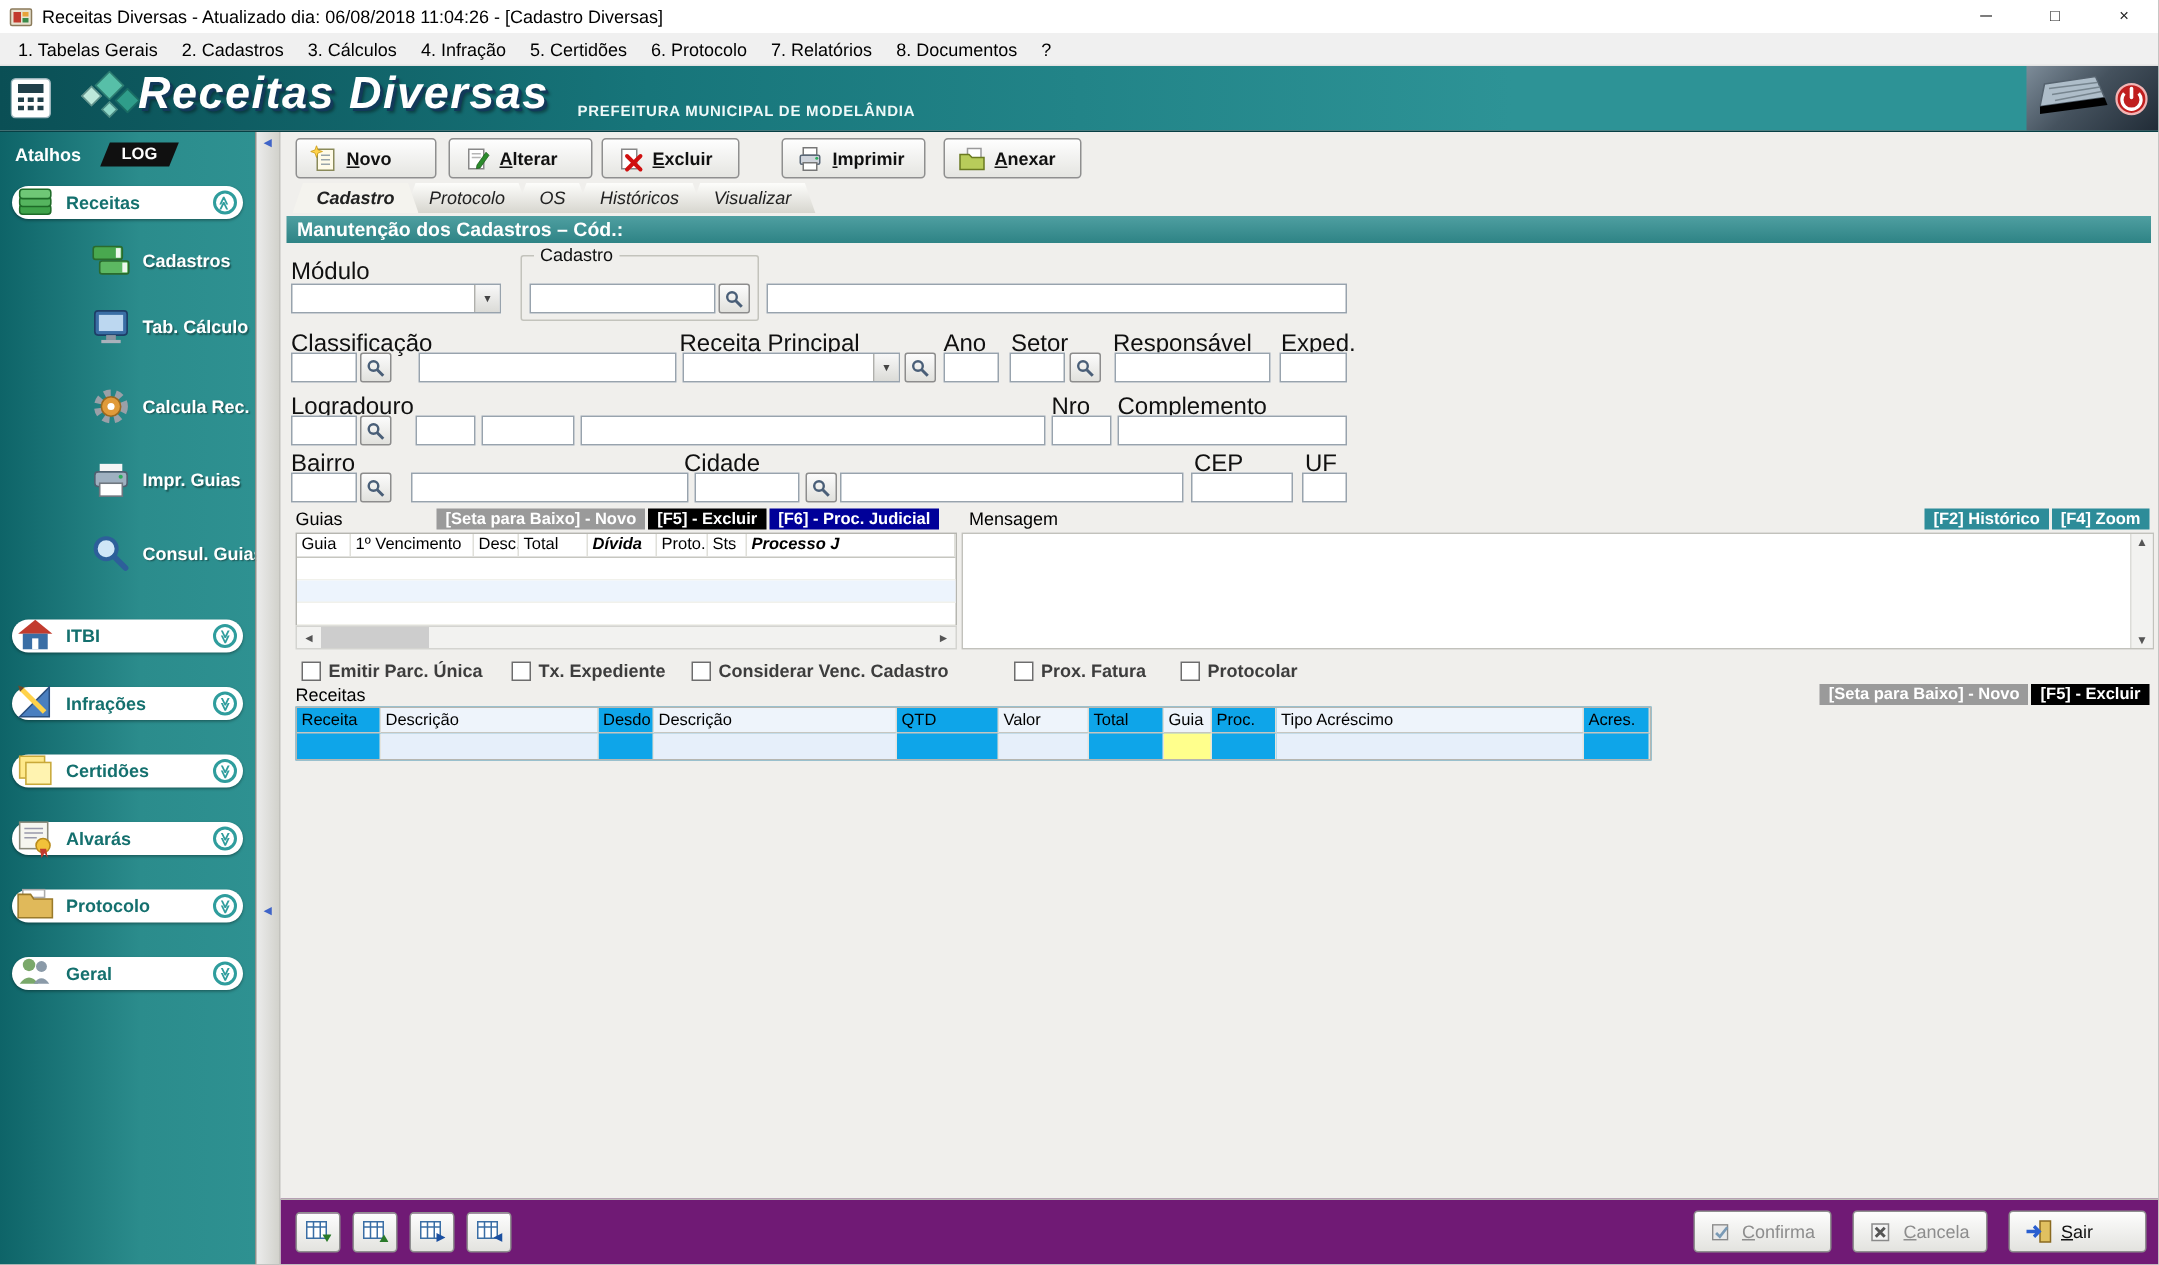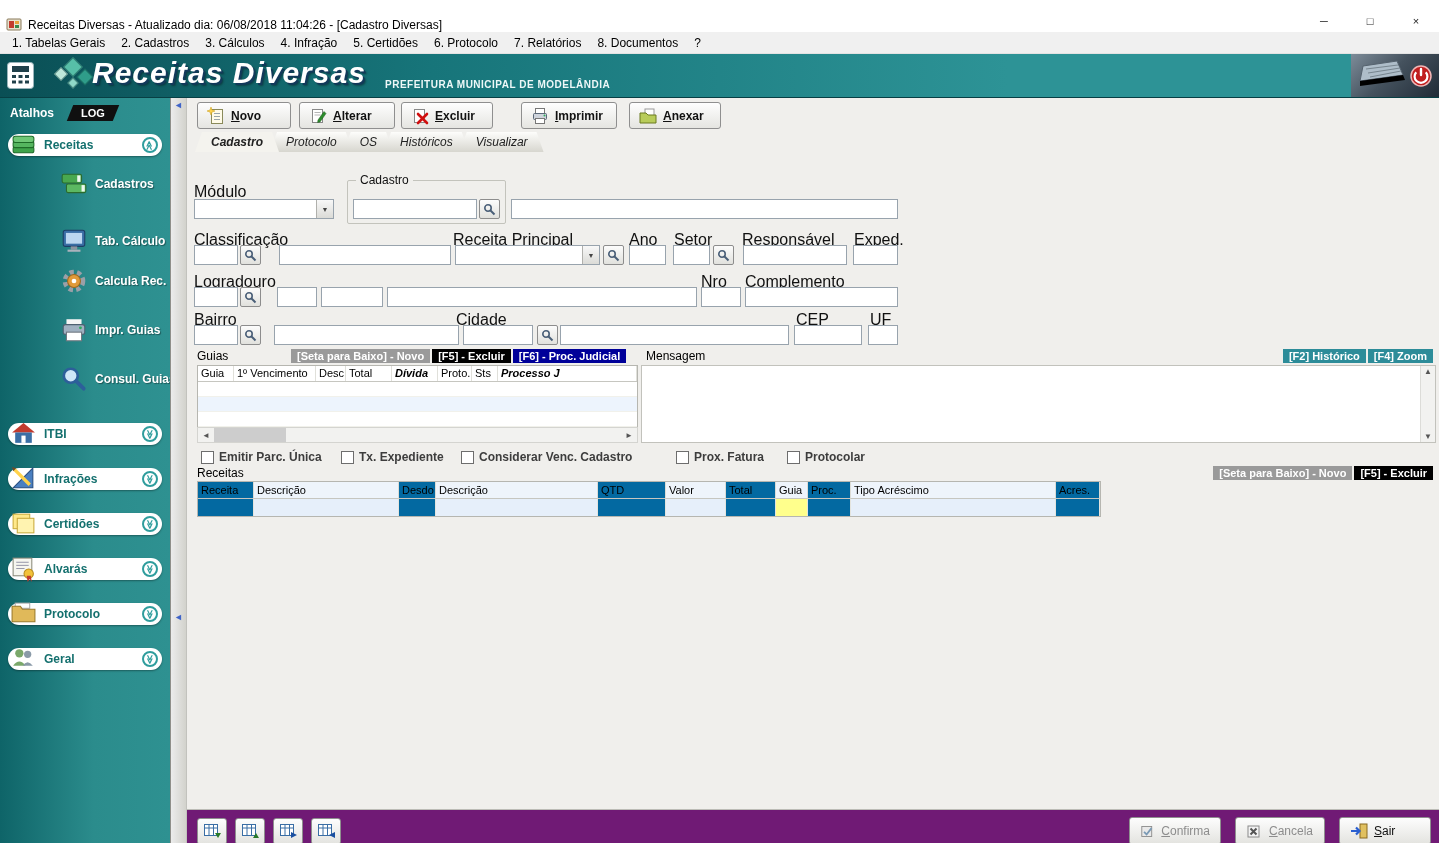--- a/index.html
+++ b/index.html
@@ -3,21 +3,21 @@
 <meta charset="utf-8">
 <style>
 *{box-sizing:border-box;margin:0;padding:0}
 html,body{background:#9a9a9a}
 body{font-family:"Liberation Sans",sans-serif}
 button{font-family:inherit;cursor:default}
 input{font-family:inherit;font-size:12px;outline:none}
 .window{position:relative;width:1439px;height:843px;background:#f0efec;overflow:hidden}
 
 
-.titlebar{height:32px;background:#fff;display:flex;align-items:flex-end;font-size:12px;color:#000}
+.titlebar{height:22px;background:#fff;display:flex;align-items:center;font-size:12px;color:#000}
 .app-icon16{width:16px;height:16px;margin:0 6px;flex:0 0 auto}
 .title-text{white-space:nowrap}
 .win-controls{margin-left:auto;display:flex;height:22px}
 .win-btn{width:46px;text-align:center;line-height:22px;font-size:11px;color:#222}
 
 
 .menubar{height:22px;background:#f0f0f0;border-bottom:1px solid #e3e3e3;display:flex;align-items:center;font-size:12px;padding-left:4px}
 .menu-item{padding:4px 8px;line-height:22px;white-space:nowrap}
 
 
@@ -101,21 +101,21 @@
 .memo{position:absolute;background:#fff;border:1px solid #c2c2bc;display:flex}
 .memo-area{flex:1}
 .vscroll{width:15px;background:#f2f2f0;border-left:1px solid #dcdcd8;display:flex;flex-direction:column;justify-content:space-between;align-items:center;padding:1px 0;font-size:8px;color:#555}
 
 
 .chk-item{position:absolute;display:flex;align-items:center;gap:5px;height:14px}
 .chk-box{width:13px;height:13px;background:#fff;border:1px solid #6d6d6d;flex:0 0 auto}
 .chk-label{font-size:12px;font-weight:bold;color:#3d3d3d;white-space:nowrap}
 
 
-.rgrid{position:absolute;background:#0369a1;border:1px solid #b6b6b0}
+.rgrid{position:absolute;background:#0ea5e9;border:1px solid #b6b6b0}
 .rrow{display:flex}
 .hcell{font-size:11px;line-height:17px;height:17px;padding-left:3px;border-right:1px solid #dcdcd6;border-bottom:1px solid #c6c6c0;white-space:nowrap;overflow:hidden}
 .dcell{height:17px;border-right:1px solid #e4e4de}
 .tint{background:#eef4fb}
 .d-blue{background:#e6effa}
 .d-yellow{background:#ffff8c}
 .rc0{width:56px}.rc1{width:145px}.rc2{width:37px}.rc3{width:162px}.rc4{width:68px}.rc5{width:60px}
 .rc6{width:50px}.rc7{width:32px}.rc8{width:43px}.rc9{width:205px}.rc10{width:44px}
 
 
@@ -226,21 +226,21 @@
           <svg width="28" height="28" viewBox="0 0 26 26">
             <rect x="2" y="4" width="18" height="8" rx="1.5" fill="#49a84f" stroke="#2a6b2d"></rect>
             <rect x="16" y="5" width="3" height="6" fill="#eef7ee"></rect>
             <rect x="6" y="13" width="18" height="8" rx="1.5" fill="#5cb862" stroke="#2a6b2d"></rect>
             <rect x="20" y="14" width="3" height="6" fill="#eef7ee"></rect>
           </svg>
         </span>
         <span class="itext">Cadastros</span>
       </div>
 
-      <div class="side-item" style="top:119px">
+      <div class="side-item" style="top:106px">
         <span class="iicon">
           <svg width="28" height="28" viewBox="0 0 26 26">
             <rect x="3" y="3" width="20" height="15" rx="2" fill="#3a6ea5" stroke="#1d3e66"></rect>
             <rect x="5.5" y="5.5" width="15" height="10" fill="#bcd7f0"></rect>
             <rect x="10" y="18" width="6" height="3" fill="#8a94a0"></rect>
             <rect x="7" y="21" width="12" height="2" fill="#aab2bc"></rect>
           </svg>
         </span>
         <span class="itext">Tab. Cálculo</span>
       </div>
@@ -420,20 +420,21 @@
       </button>
 
       <div class="tabs">
         <div class="tab active"><span>Cadastro</span></div>
         <div class="tab"><span>Protocolo</span></div>
         <div class="tab"><span>OS</span></div>
         <div class="tab"><span>Históricos</span></div>
         <div class="tab"><span>Visualizar</span></div>
       </div>
 
+      <div class="section-header">Manutenção dos Cadastros – Cód.:</div>
 
       <span class="flabel" style="left:7px;top:85px">Módulo</span>
       <div class="select" style="left:7px;top:101px;width:140px">
         <span class="sel-btn">▼</span>
       </div>
       <div class="fieldset" style="left:160px;top:82px;width:159px;height:44px">
         <span class="legend">Cadastro</span>
       </div>
       <input class="tb" style="left: 166px; top: 101px; width: 124px;">
       <button class="sbtn" style="left:292px;top:101px">

